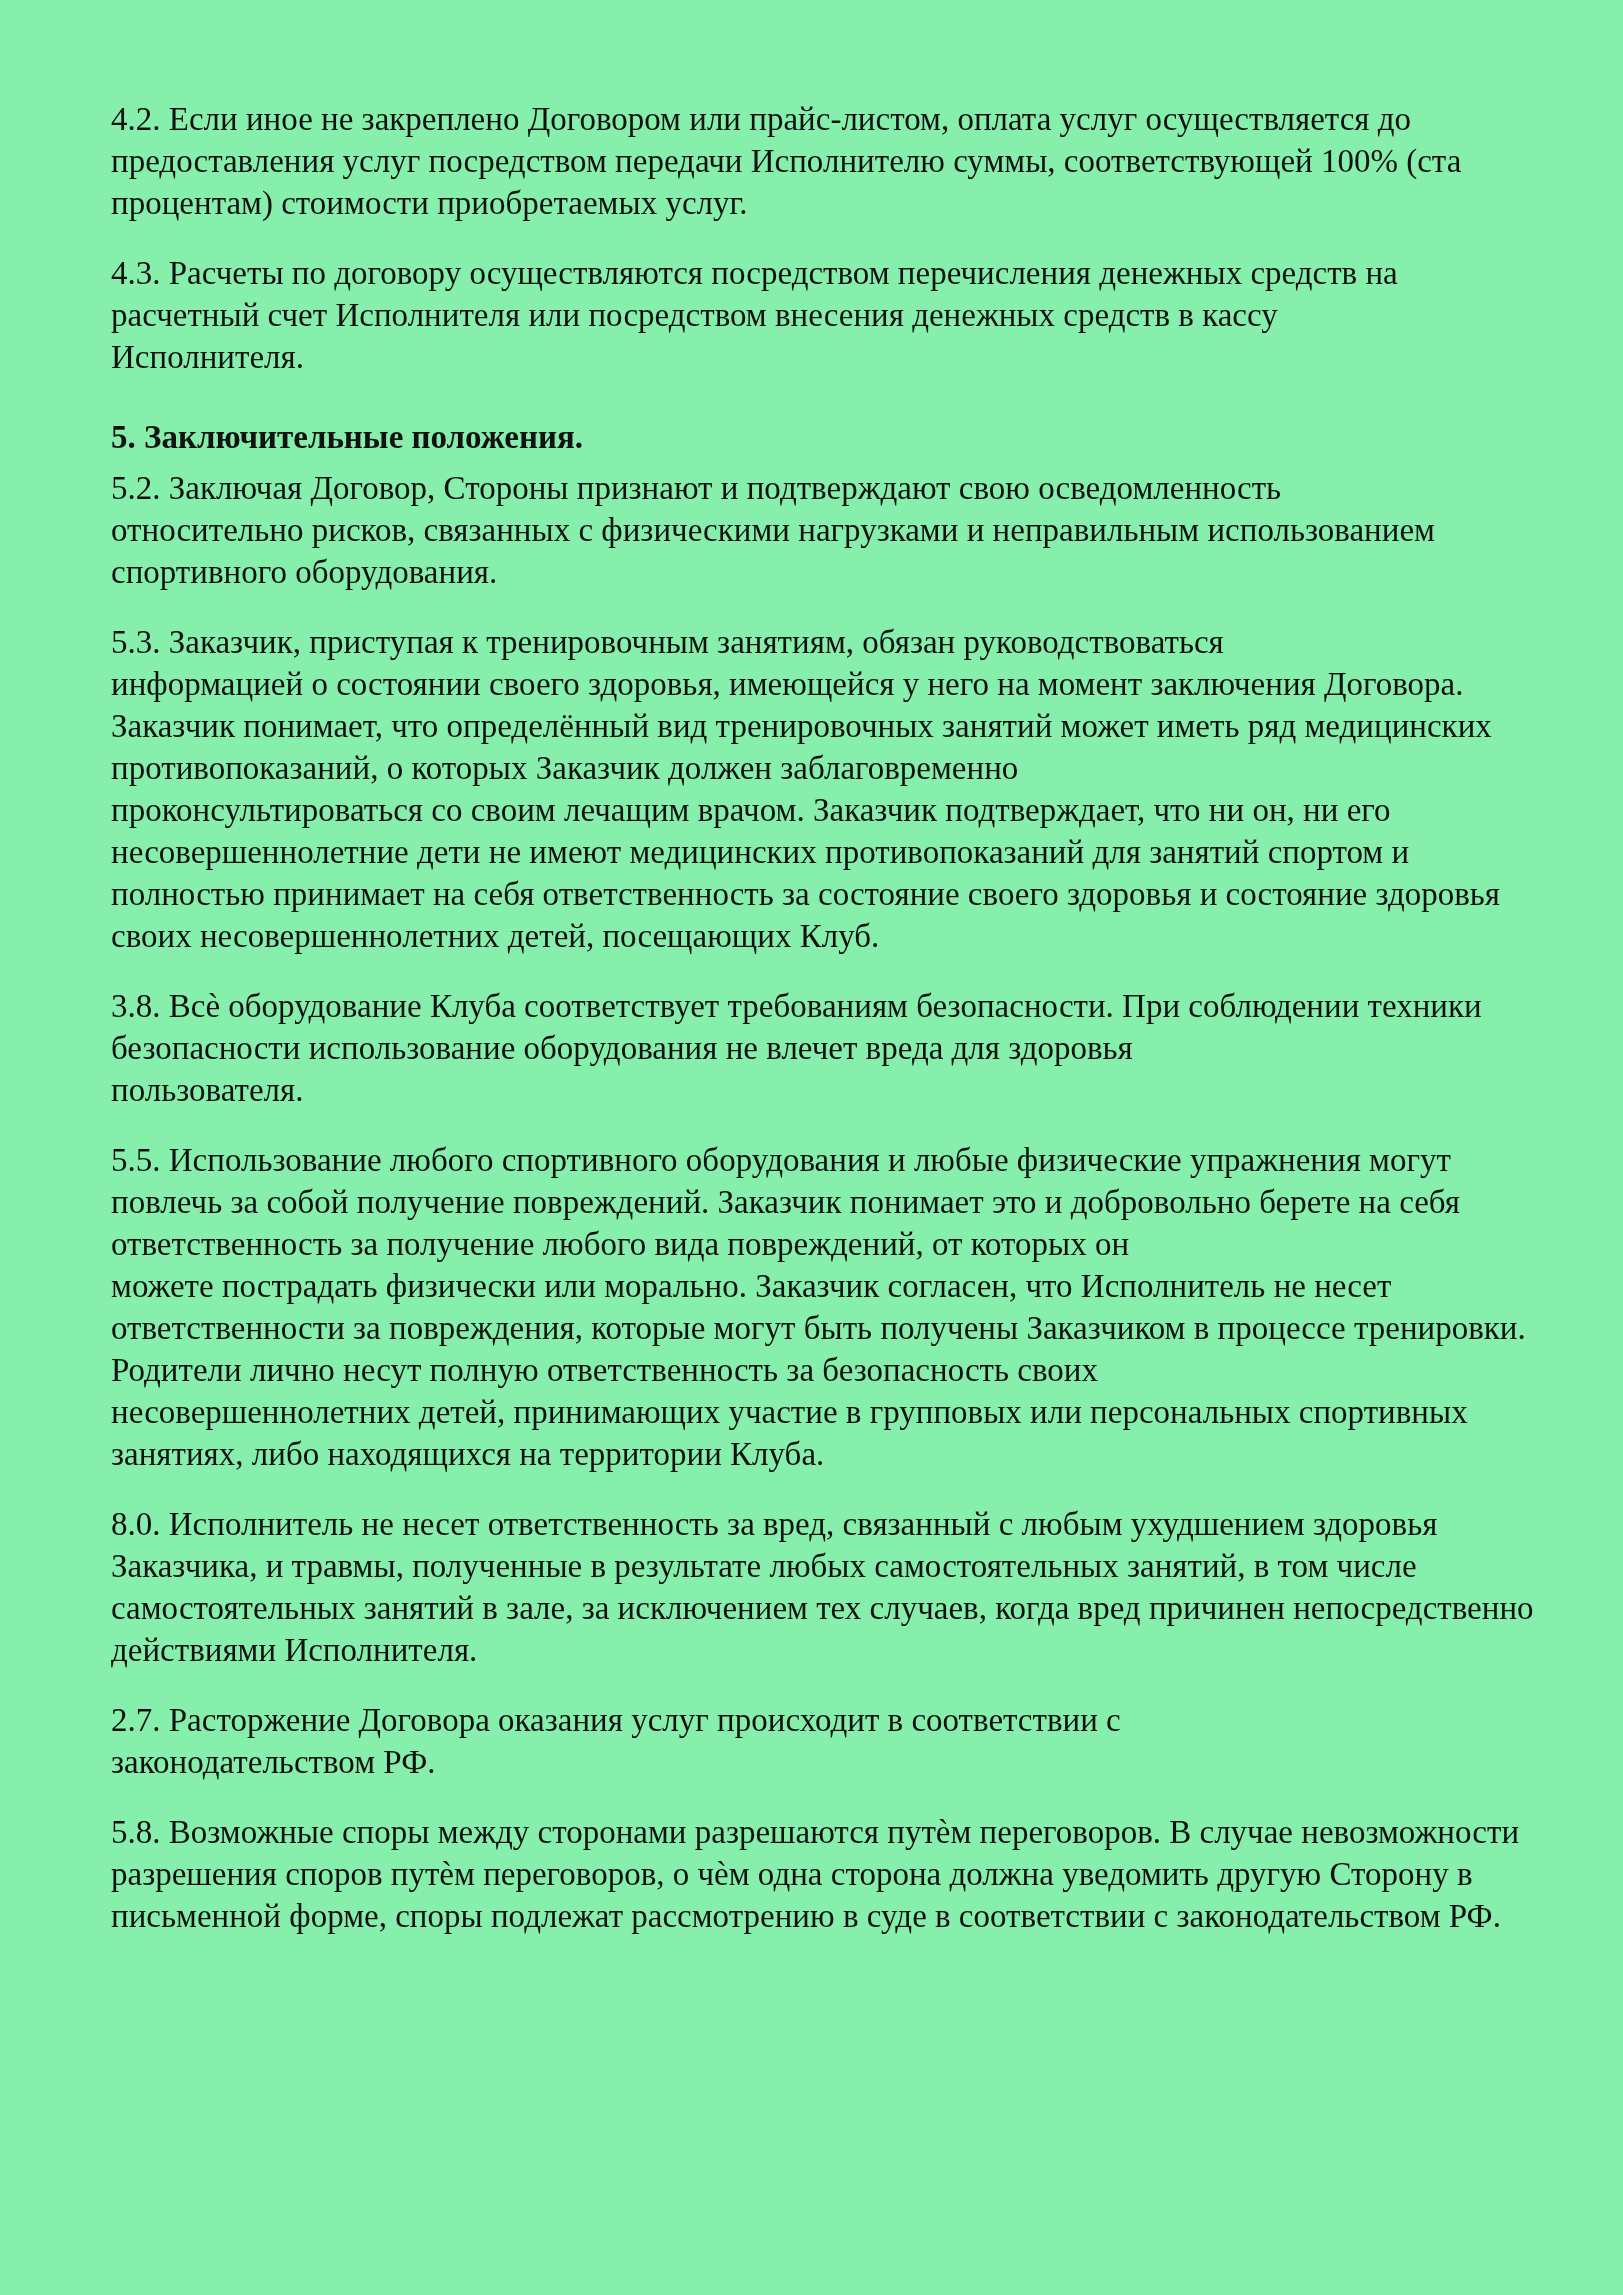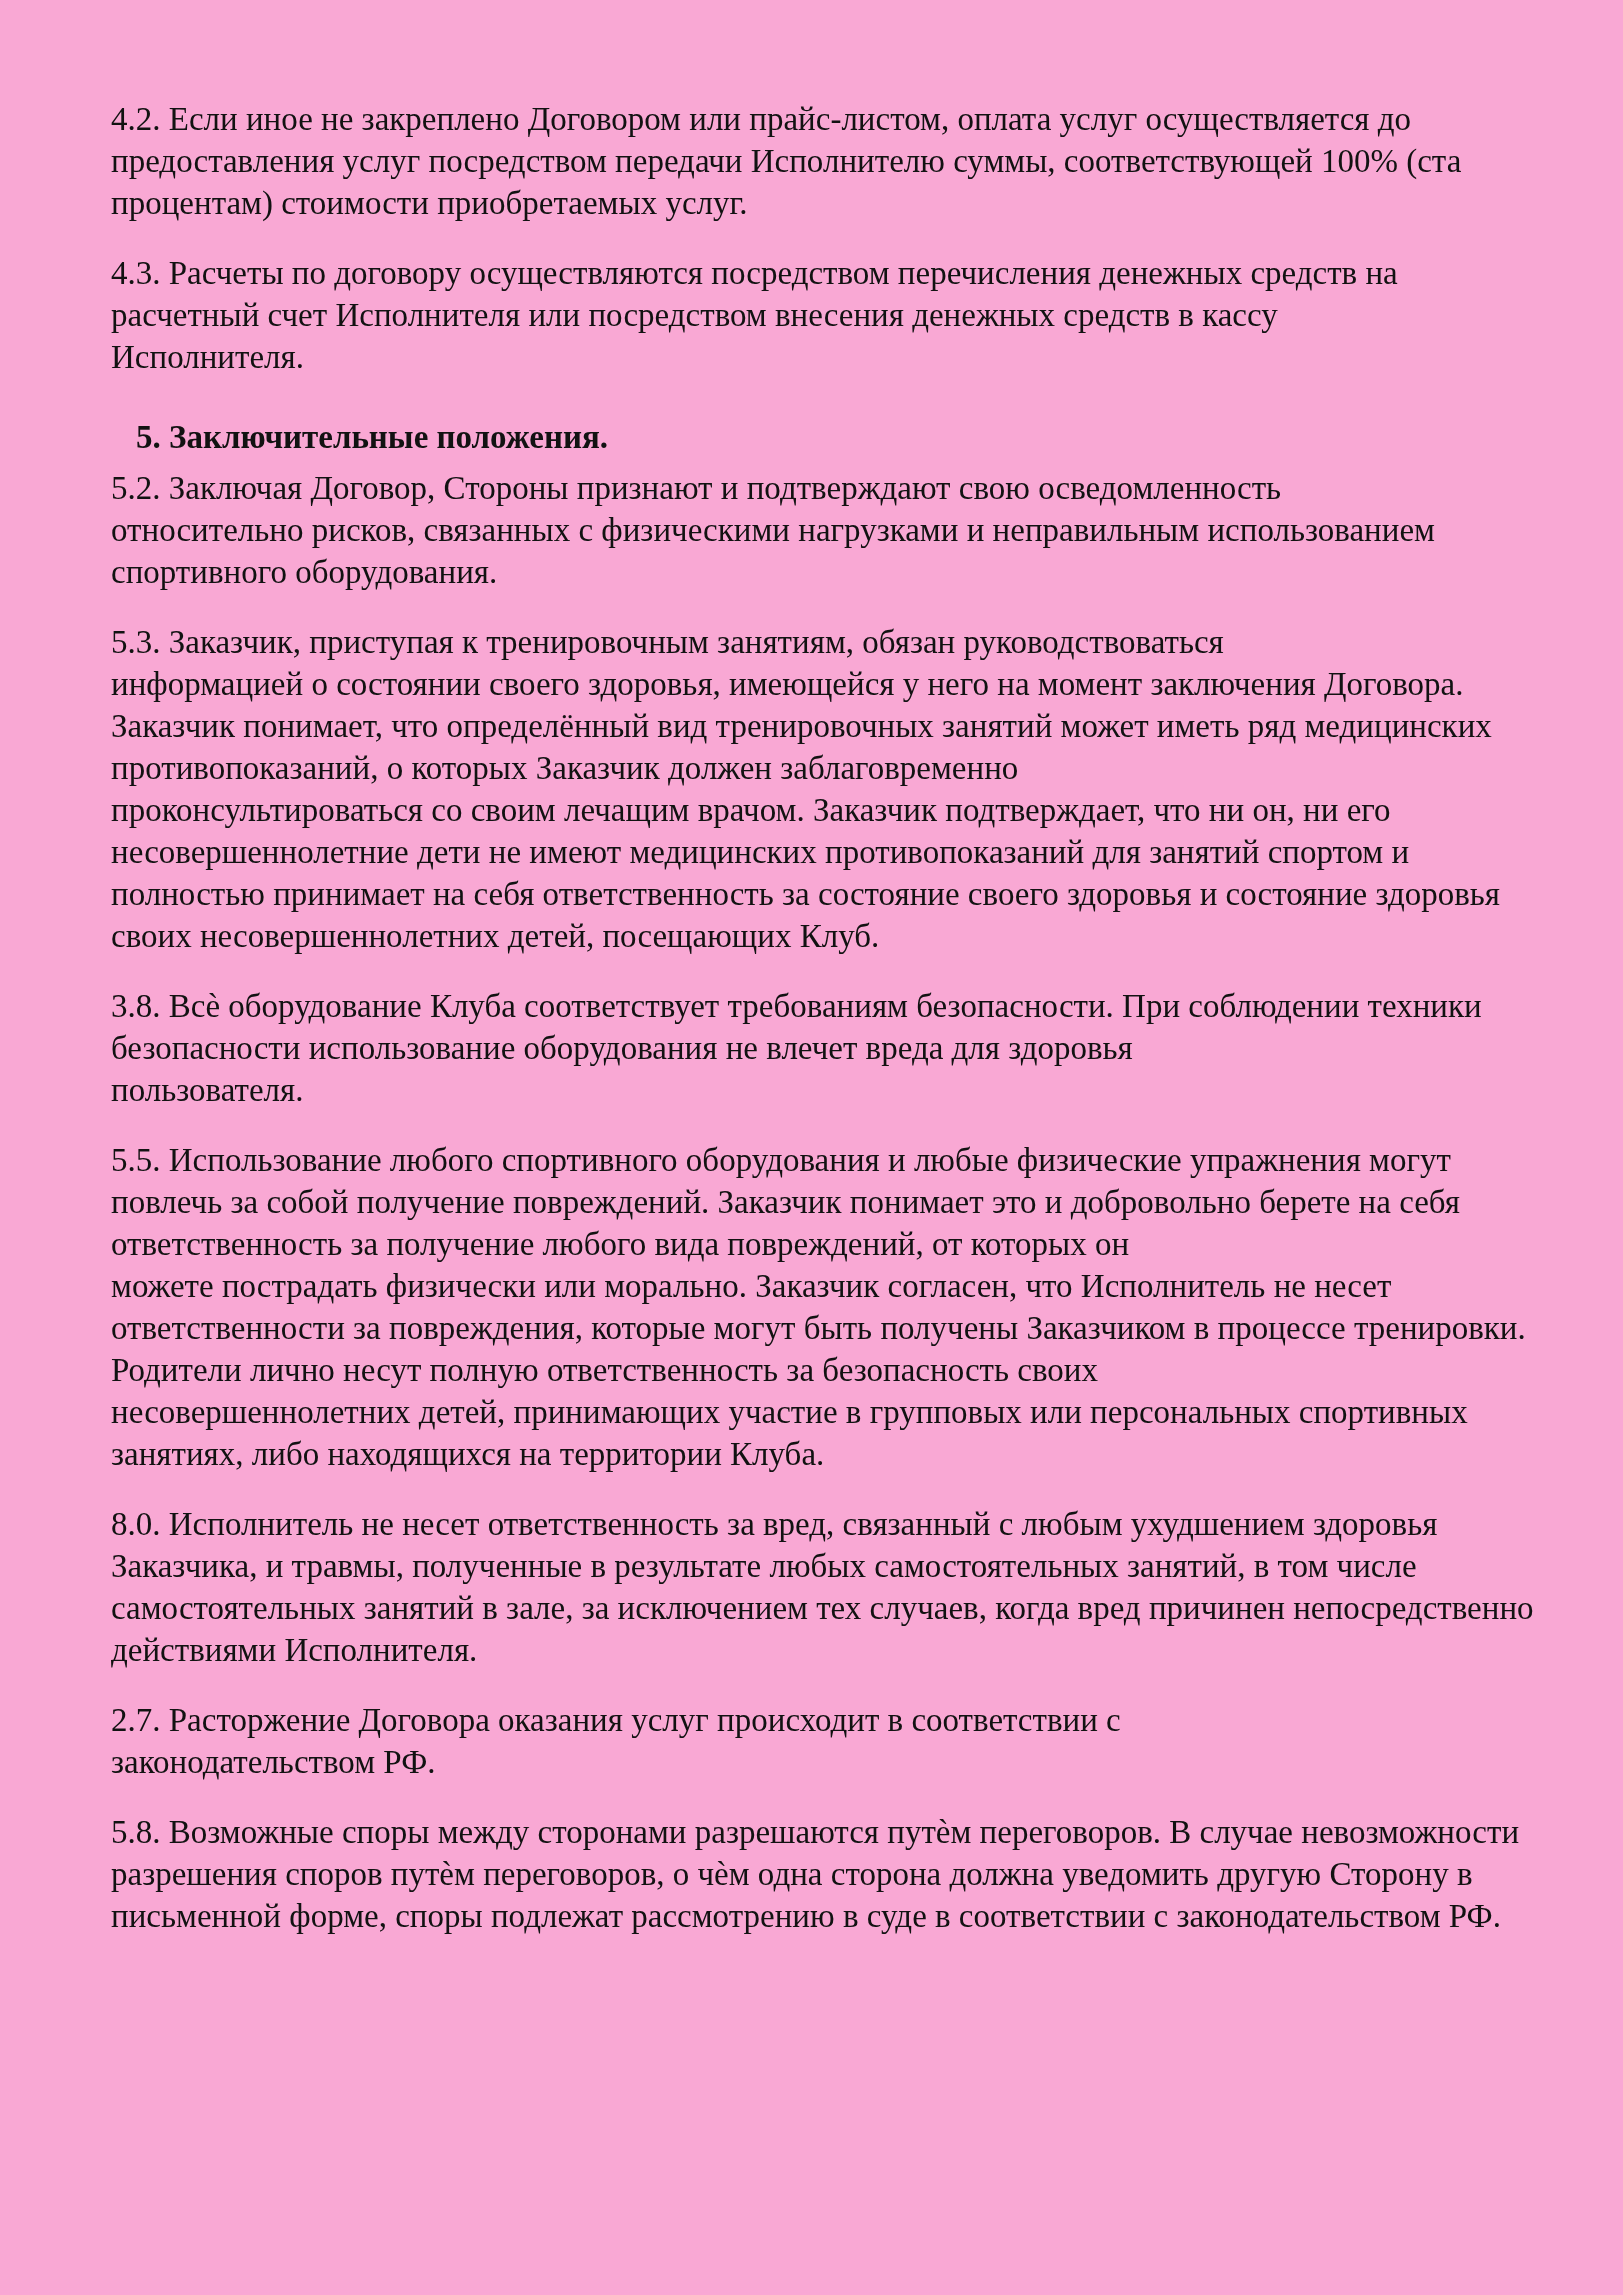--- a/index.html
+++ b/index.html
@@ -4,37 +4,37 @@
 <style>
   html, body {
     margin: 0;
     padding: 0;
     background: #ffffff;
   }
   .page {
     position: relative;
     width: 1624px;
     height: 2295px;
-    background: #f9a8d4;
+    background: #86efac;
     overflow: hidden;
     box-sizing: border-box;
     padding: 98px 51px 0 111px;
     font-family: "Liberation Serif", "DejaVu Serif", serif;
     font-size: 33px;
     line-height: 42px;
     color: #121212;
   }
   .clause {
     margin: 0;
     white-space: pre-line;      
     text-align: left;
     letter-spacing: 0;
   }
   .gap-md { margin-top: 28px; }
-  .gap-lg { margin-top: 38px; margin-left: 25px; }
+  .gap-lg { margin-top: 38px; }
   .gap-sm { margin-top: 9px; }
   .heading { font-weight: bold; }
 </style>
 </head>
 <body>
 
 <div class="page">
   <p class="clause">4.2. Если иное не закреплено Договором или прайс-листом, оплата услуг осуществляется до
 предоставления услуг посредством передачи Исполнителю суммы, соответствующей 100% (ста
 процентам) стоимости приобретаемых услуг.</p>

